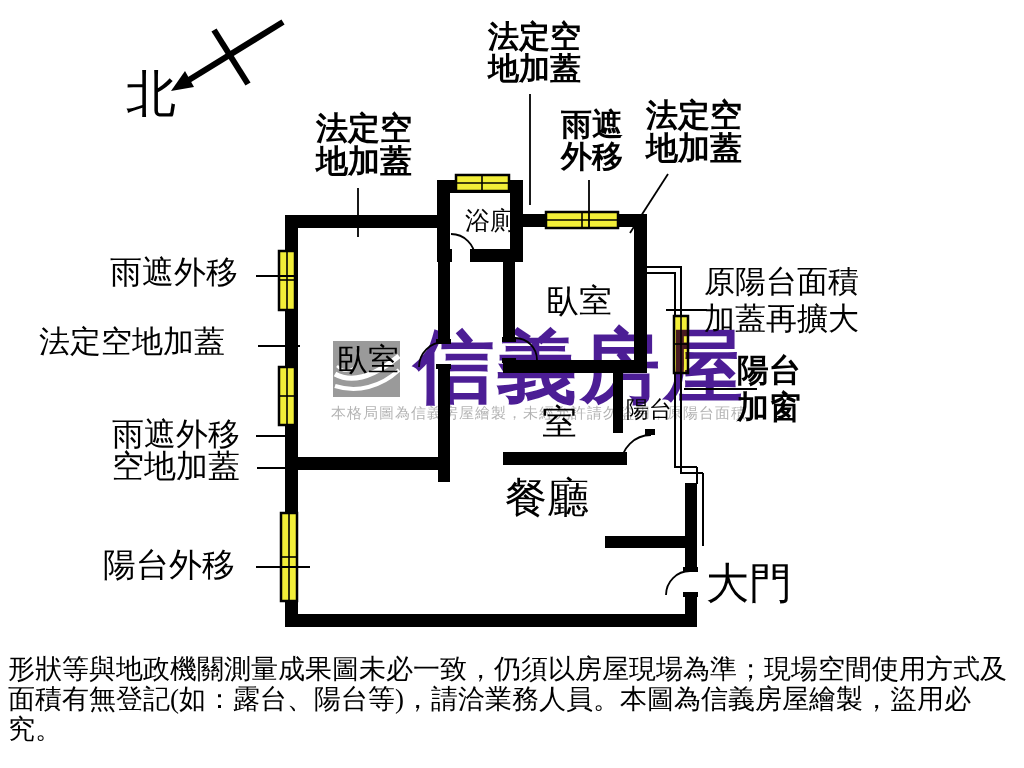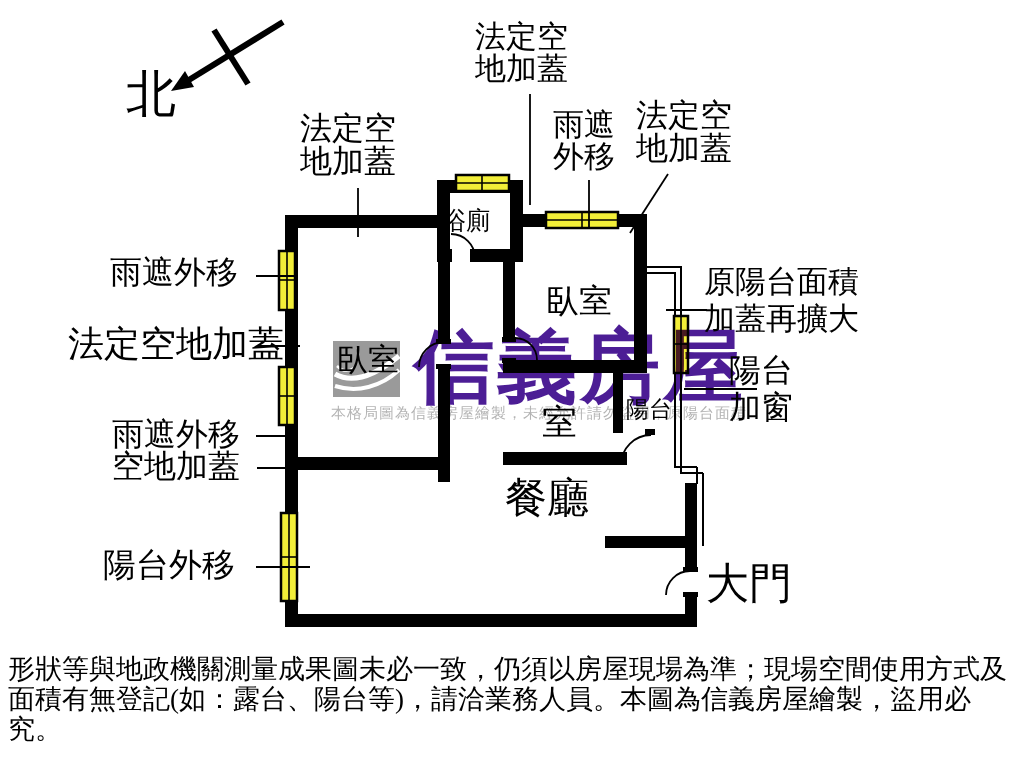--- a/index.html
+++ b/index.html
@@ -1,19 +1,19 @@
 <!DOCTYPE html>
 <html><head>
 <meta charset="utf-8">
 <style>
   html,body{margin:0;padding:0;background:#fff;}
   #stage{position:relative;width:1024px;height:768px;background:#ffffff;overflow:hidden;
          font-family:"Liberation Serif","DejaVu Serif",serif;}
   .lbl{position:absolute;color:#000;white-space:nowrap;line-height:1.04;}
-  .two{white-space:normal;text-align:left;}
+  .two{white-space:normal;text-align:right;font-weight:bold;}
   svg{position:absolute;left:0;top:0;}
   .wm{position:absolute;mix-blend-mode:multiply;}
   .wm-big{left:414px;top:326px;font-size:80px;font-weight:bold;letter-spacing:3px;color:#4c1d95;white-space:nowrap;}
   .wm-notice{left:331px;top:406px;font-size:15px;letter-spacing:1px;color:#b4b4b4;white-space:nowrap;}
   #disclaimer{position:absolute;left:8px;top:654px;width:1012px;font-size:27px;line-height:30px;color:#000;}
 </style>
 </head>
 <body>
 
 <div id="stage">
@@ -133,39 +133,39 @@
     <div>外移</div>
   </div>
 
   <div class="lbl two" style="left:636px;top:99px;width:106px;font-size:32px;">
     <div>法定空</div>
     <div>地加蓋</div>
   </div>
 
   <div class="lbl" style="left:110px;top:256px;font-size:32px;">雨遮外移</div>
 
-  <div class="lbl" style="left:68px;top:326px;font-size:36px;">法定空地加蓋</div>
+  <div class="lbl" style="left:39px;top:326px;font-size:31px;">法定空地加蓋</div>
 
   <div class="lbl" style="left:112px;top:418px;font-size:32px;">雨遮外移</div>
 
   <div class="lbl" style="left:112px;top:450px;font-size:32px;">空地加蓋</div>
 
   <div class="lbl" style="left:103px;top:548px;font-size:33px;">陽台外移</div>
 
   <div class="lbl" style="left:704px;top:264px;font-size:31px;line-height:1.18;white-space:normal;">
     <div>原陽台面積</div>
     <div>加蓋再擴大</div>
   </div>
 
   <div class="lbl two" style="left:729px;top:352px;width:72px;font-size:32px;line-height:1.15;">
     <div>陽台</div>
     <div>加窗</div>
   </div>
 
-  <div class="lbl" style="left:441px;top:208px;font-size:25px;">浴廁</div>
+  <div class="lbl" style="left:465px;top:208px;font-size:25px;">浴廁</div>
   <div class="lbl" style="left:546px;top:284px;font-size:33px;">臥室</div>
   <div class="lbl" style="left:337px;top:344px;font-size:31px;">臥室</div>
   <div class="lbl" style="left:542px;top:405px;font-size:35px;">室</div>
   <div class="lbl" style="left:505px;top:477px;font-size:42px;font-weight:normal;">餐廳</div>
   <div class="lbl" style="left:626px;top:398px;font-size:23px;">陽台</div>
   <div class="lbl" style="left:706px;top:562px;font-size:43px;">大門</div>
 
   <svg class="wm" style="left:333px;top:341px;" width="67" height="56" viewBox="0 0 67 56">
     <rect x="0" y="0" width="67" height="56" fill="#9a9a9a"></rect>
     <path d="M2,33 C18,42 38,38 66,15" fill="none" stroke="#fff" stroke-width="5"></path>

